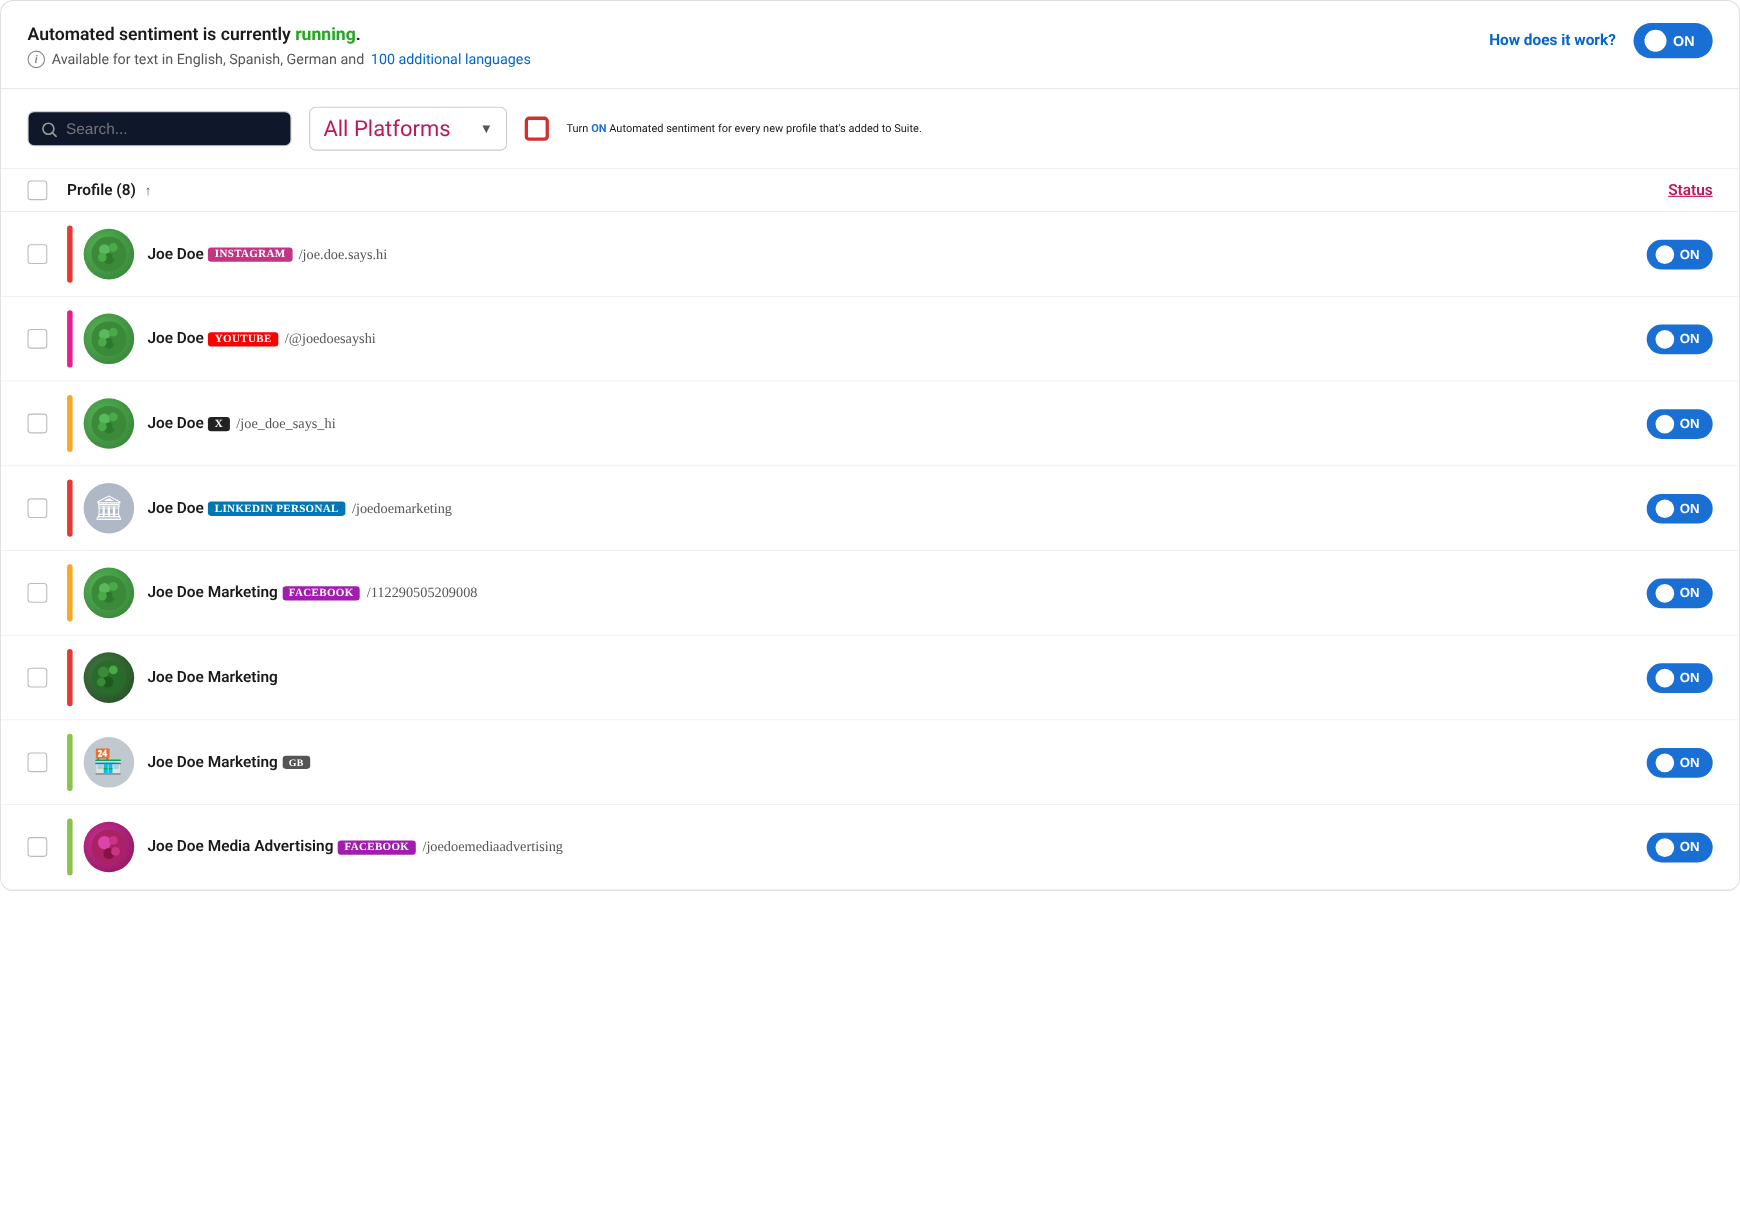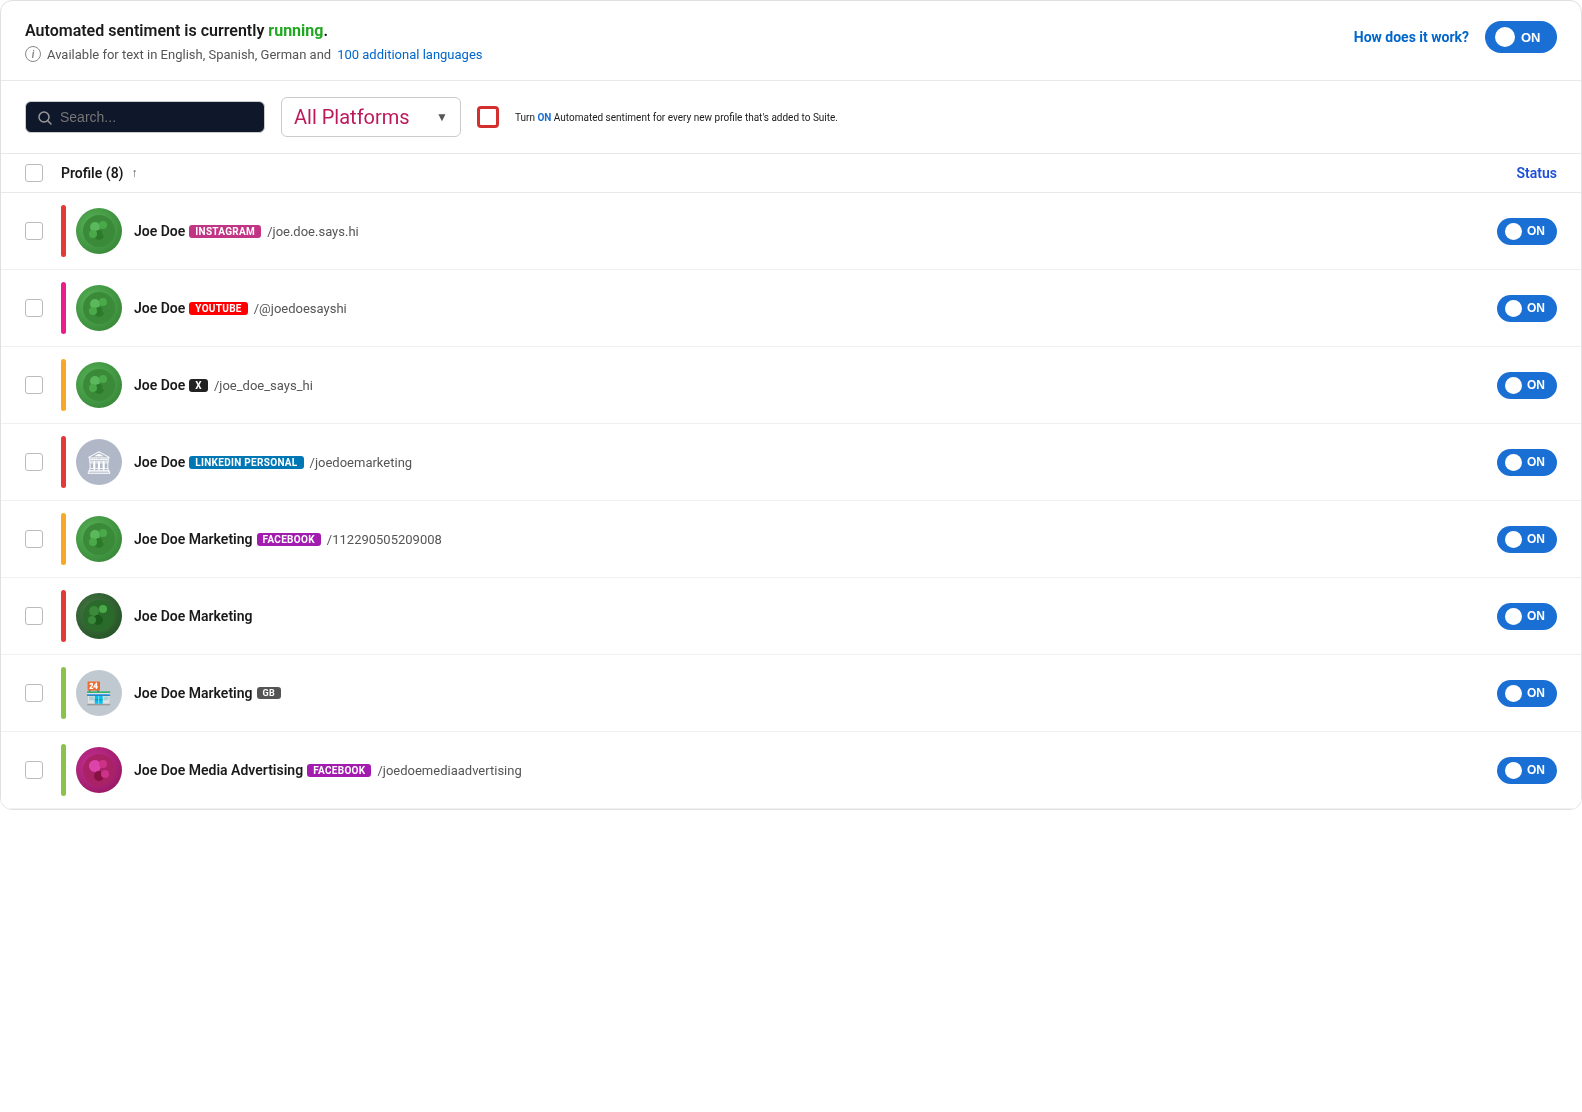--- a/index.html
+++ b/index.html
@@ -233,21 +233,22 @@
 
     .sort-icon {
       font-size: 12px;
       color: #555;
       cursor: pointer;
     }
 
     .status-header-label {
       font-weight: 600;
       font-size: 14px;
-      color: #1d4ed8;
+      color: #be185d;
+      text-decoration: underline;
     }
 
     
     .profile-row {
       display: flex;
       align-items: center;
       padding: 12px 24px;
       border-bottom: 1px solid #f0f0f0;
       background: #fff;
     }
@@ -312,20 +313,21 @@
       font-weight: 600;
       font-size: 14px;
       color: #1a1a1a;
     }
 
     .profile-details {
       display: flex;
       align-items: center;
       gap: 6px;
       flex-wrap: wrap;
+      font-family: Liberation Serif, serif;
     }
 
     .platform-badge {
       display: inline-block;
       padding: 1px 6px;
       border-radius: 3px;
       font-size: 10px;
       font-weight: 700;
       color: #fff;
       letter-spacing: 0.3px;

